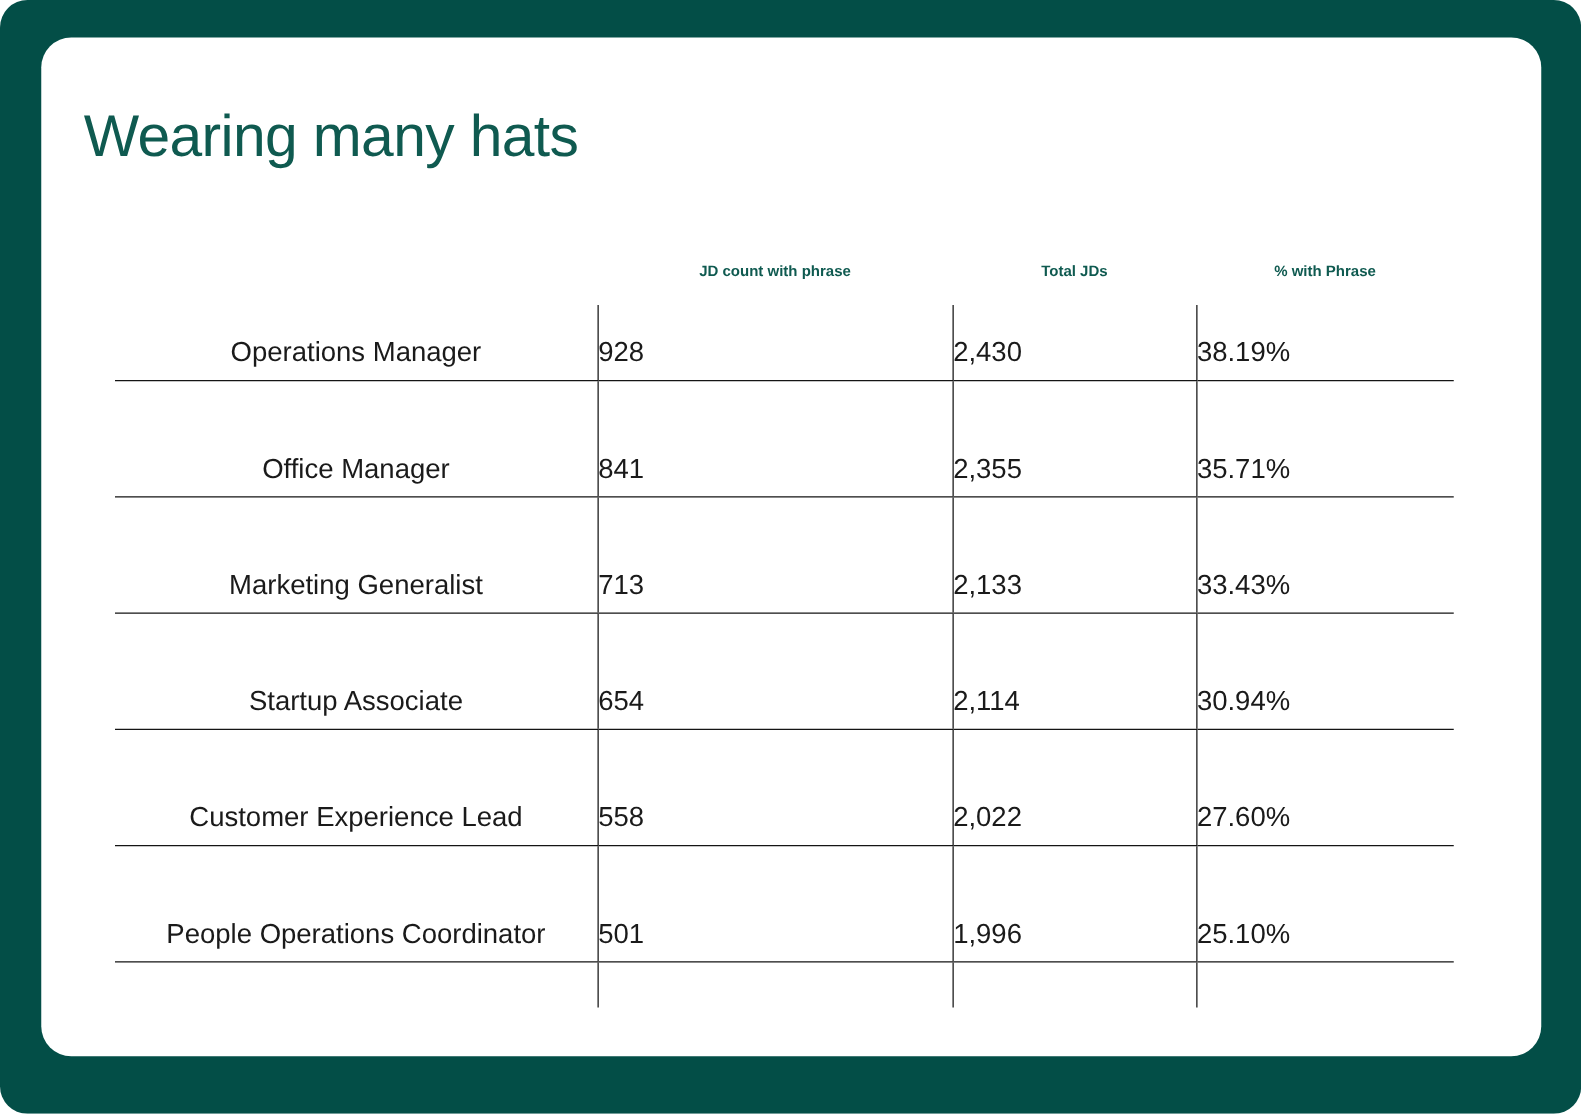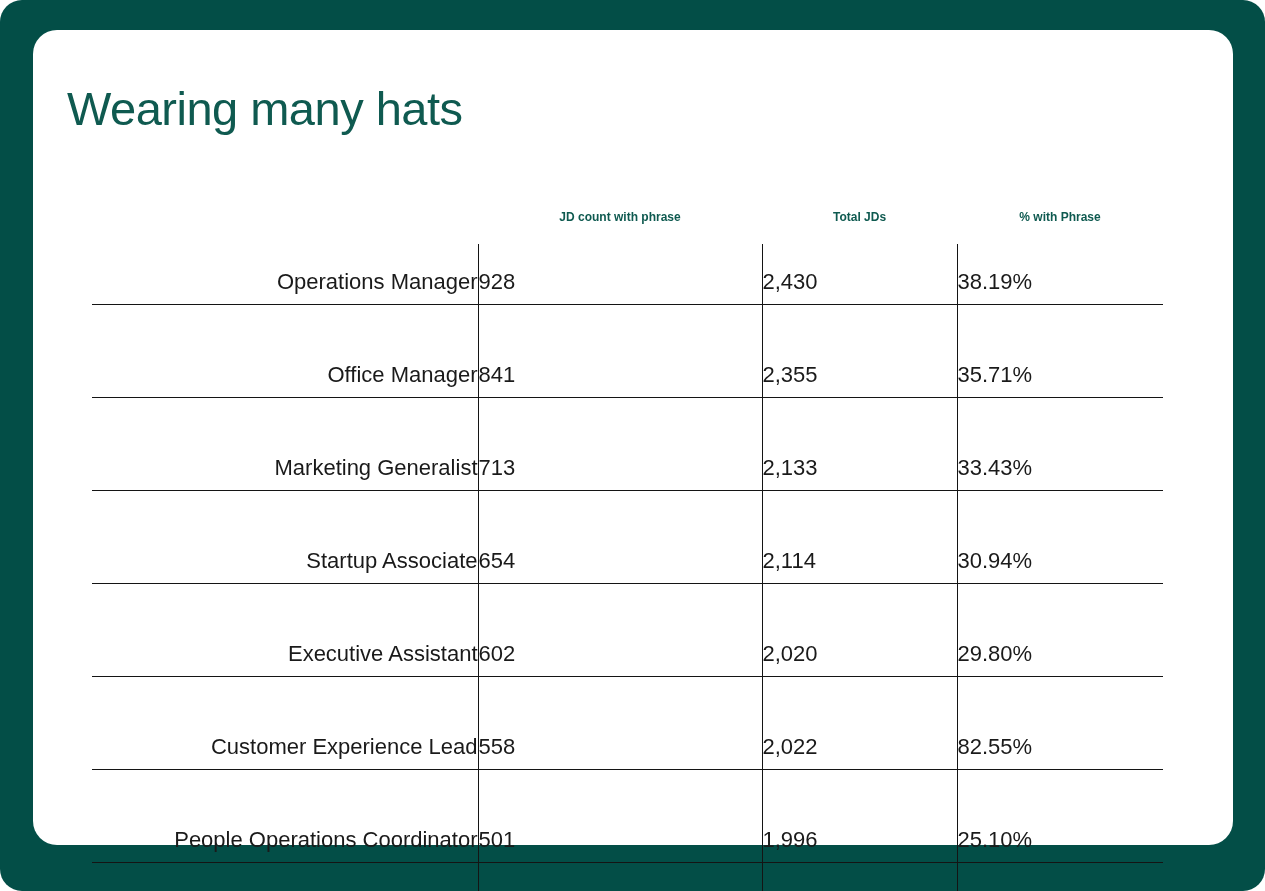--- a/index.html
+++ b/index.html
@@ -63,21 +63,21 @@
     border-bottom: 1.5px solid var(--rule, #141414);
   }
   table.hats tbody td:not(:first-child) {
     border-left: 1.5px solid var(--rule, #141414);
   }
   table.hats tbody tr:first-child td { height: 51px; }
   table.hats tbody tr.stub td {
     height: 27px;
     border-bottom: none;
   }
-  td.c-role { text-align: right; }
+  td.c-role { text-align: center; }
   td.c-num  { text-align: left; }
 </style>
 </head>
 <body>
 
 <div class="page">
   <div class="card">
     <h1 class="title">Wearing many hats</h1>
 
     <table class="hats">
@@ -114,30 +114,24 @@
             <td class="c-num">2,133</td>
             <td class="c-num">33.43%</td>
           </tr>
           <tr>
             <td class="c-role">Startup Associate</td>
             <td class="c-num">654</td>
             <td class="c-num">2,114</td>
             <td class="c-num">30.94%</td>
           </tr>
           <tr>
-            <td class="c-role">Executive Assistant</td>
-            <td class="c-num">602</td>
-            <td class="c-num">2,020</td>
-            <td class="c-num">29.80%</td>
-          </tr>
-          <tr>
             <td class="c-role">Customer Experience Lead</td>
             <td class="c-num">558</td>
             <td class="c-num">2,022</td>
-            <td class="c-num">82.55%</td>
+            <td class="c-num">27.60%</td>
           </tr>
           <tr>
             <td class="c-role">People Operations Coordinator</td>
             <td class="c-num">501</td>
             <td class="c-num">1,996</td>
             <td class="c-num">25.10%</td>
           </tr>
           <tr class="stub">
             <td></td>
             <td></td>

